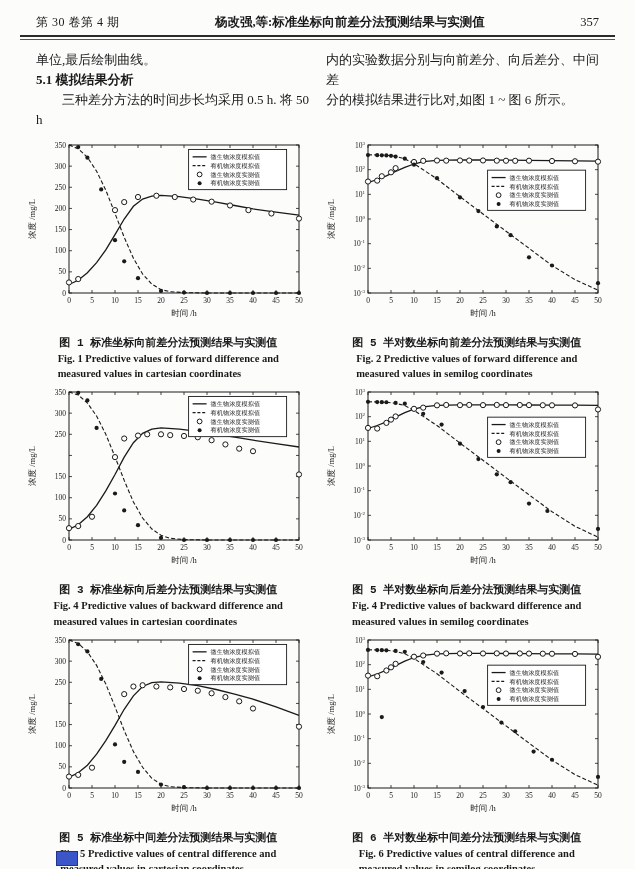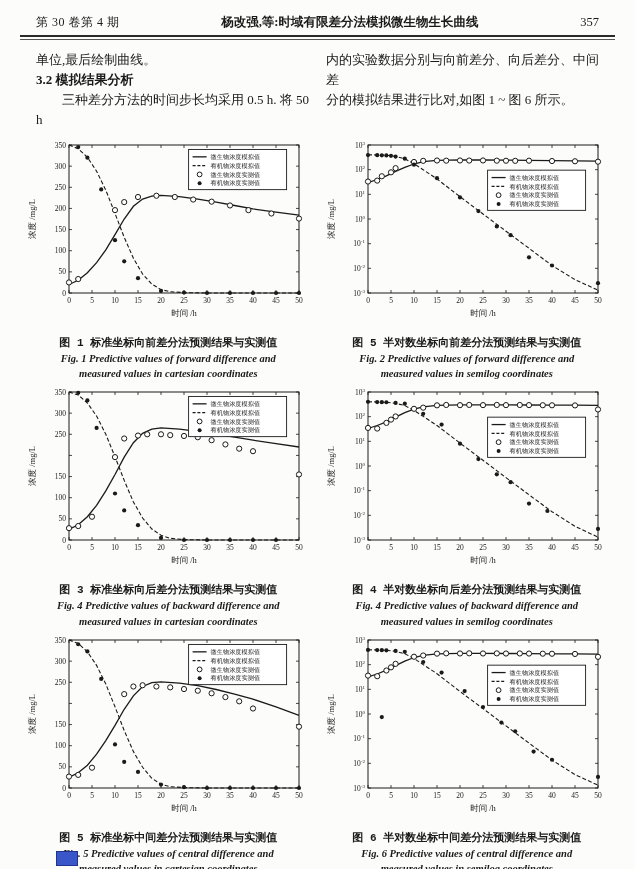--- a/index.html
+++ b/index.html
@@ -20,42 +20,42 @@
   .col{width:48.5%;font-size:13px;line-height:1.55;}
   .col p{margin:0;}
   .sec-head{font-weight:bold;margin-top:6px;}
   .indent{text-indent:2em;}
   
   .figgrid{display:grid;grid-template-columns:1fr 1fr;column-gap:6px;row-gap:2px;margin:6px 2px 0 2px;}
   .figure{display:flex;flex-direction:column;align-items:center;}
   svg.chart{width:286px;height:196px;display:block;}
   .cap-cn{font-size:11px;font-weight:bold;margin:2px 0 1px 0;
           font-family:Liberation Mono, monospace;}
-  .cap-en{font-size:10.5px;font-weight:bold;text-align:center;line-height:1.5;margin:0;font-style:italic;}
+  .cap-en{font-size:10.5px;font-weight:bold;line-height:1.5;margin:0;}
   .artifact{position:absolute;left:56px;top:851px;width:20px;height:13px;
             background:#3a56c8;border:1px solid #20348f;}
   svg text{font-family:"Liberation Serif", serif;}
 </style>
 </head>
 <body>
 
 <div class="page">
 
   <div class="hdr">
     <span class="issue">第 30 卷第 4 期</span>
-    <span class="title">杨改强,等:时域有限差分法模拟微生物生长曲线</span>
+    <span class="title">杨改强,等:标准坐标向前差分法预测结果与实测值</span>
     <span class="pageno">357</span>
   </div>
   <div class="rule1"></div>
   <div class="rule2"></div>
 
   <div class="intro">
     <div class="col">
       <p>单位,最后绘制曲线。</p>
-      <p class="sec-head">3.2  模拟结果分析</p>
+      <p class="sec-head">5.1  模拟结果分析</p>
       <p class="indent">三种差分方法的时间步长均采用 0.5 h. 将 50 h</p>
     </div>
     <div class="col">
       <p>内的实验数据分别与向前差分、向后差分、中间差</p>
       <p>分的模拟结果进行比对,如图 1 ~ 图 6 所示。</p>
     </div>
   </div>
 
   <div class="figgrid">
     <div class="figure">
@@ -476,21 +476,21 @@
           <text x="185.60000000000002" y="42.76" font-size="6.2" fill="#1a1a1a">微生物浓度模拟值</text>
           <line x1="167.60000000000002" y1="49.35999999999999" x2="181.60000000000002" y2="49.35999999999999" stroke="#1a1a1a" stroke-width="1.1" stroke-dasharray="3 1.8"></line>
           <text x="185.60000000000002" y="51.559999999999995" font-size="6.2" fill="#1a1a1a">有机物浓度模拟值</text>
           <circle cx="174.60000000000002" cy="58.16" r="2.4" fill="#fff" stroke="#1a1a1a" stroke-width="1"></circle>
           <text x="185.60000000000002" y="60.36" font-size="6.2" fill="#1a1a1a">微生物浓度实测值</text>
           <circle cx="174.60000000000002" cy="66.96000000000001" r="2" fill="#1a1a1a"></circle>
           <text x="185.60000000000002" y="69.16000000000001" font-size="6.2" fill="#1a1a1a">有机物浓度实测值</text>
           <text x="159" y="179" text-anchor="middle" font-size="8.5" fill="#1a1a1a">时间 /h</text>
           <text x="10" y="82" text-anchor="middle" font-size="8.5" fill="#1a1a1a" transform="rotate(-90 10 82)">浓度 /mg/L</text>
         </svg>
-      <p class="cap-cn">图 4   半对数坐标向后差分法预测结果与实测值</p>
+      <p class="cap-cn">图 5   半对数坐标向后差分法预测结果与实测值</p>
       <p class="cap-en"><span>Fig. 4  Predictive values of backward difference and</span><br>
       <span>measured values in semilog coordinates</span></p>
     </div>
     <div class="figure">
       <svg class="chart" viewBox="0 0 286 196">
           <rect x="44" y="8" width="230" height="148" fill="none" stroke="#1a1a1a" stroke-width="1"></rect>
           <line x1="44" y1="156" x2="44" y2="153" stroke="#1a1a1a" stroke-width="0.8"></line>
           <line x1="44" y1="8" x2="44" y2="11" stroke="#1a1a1a" stroke-width="0.8"></line>
           <text x="44" y="166" text-anchor="middle" font-size="7.5" fill="#1a1a1a">0</text>
           <line x1="67" y1="156" x2="67" y2="153" stroke="#1a1a1a" stroke-width="0.8"></line>

